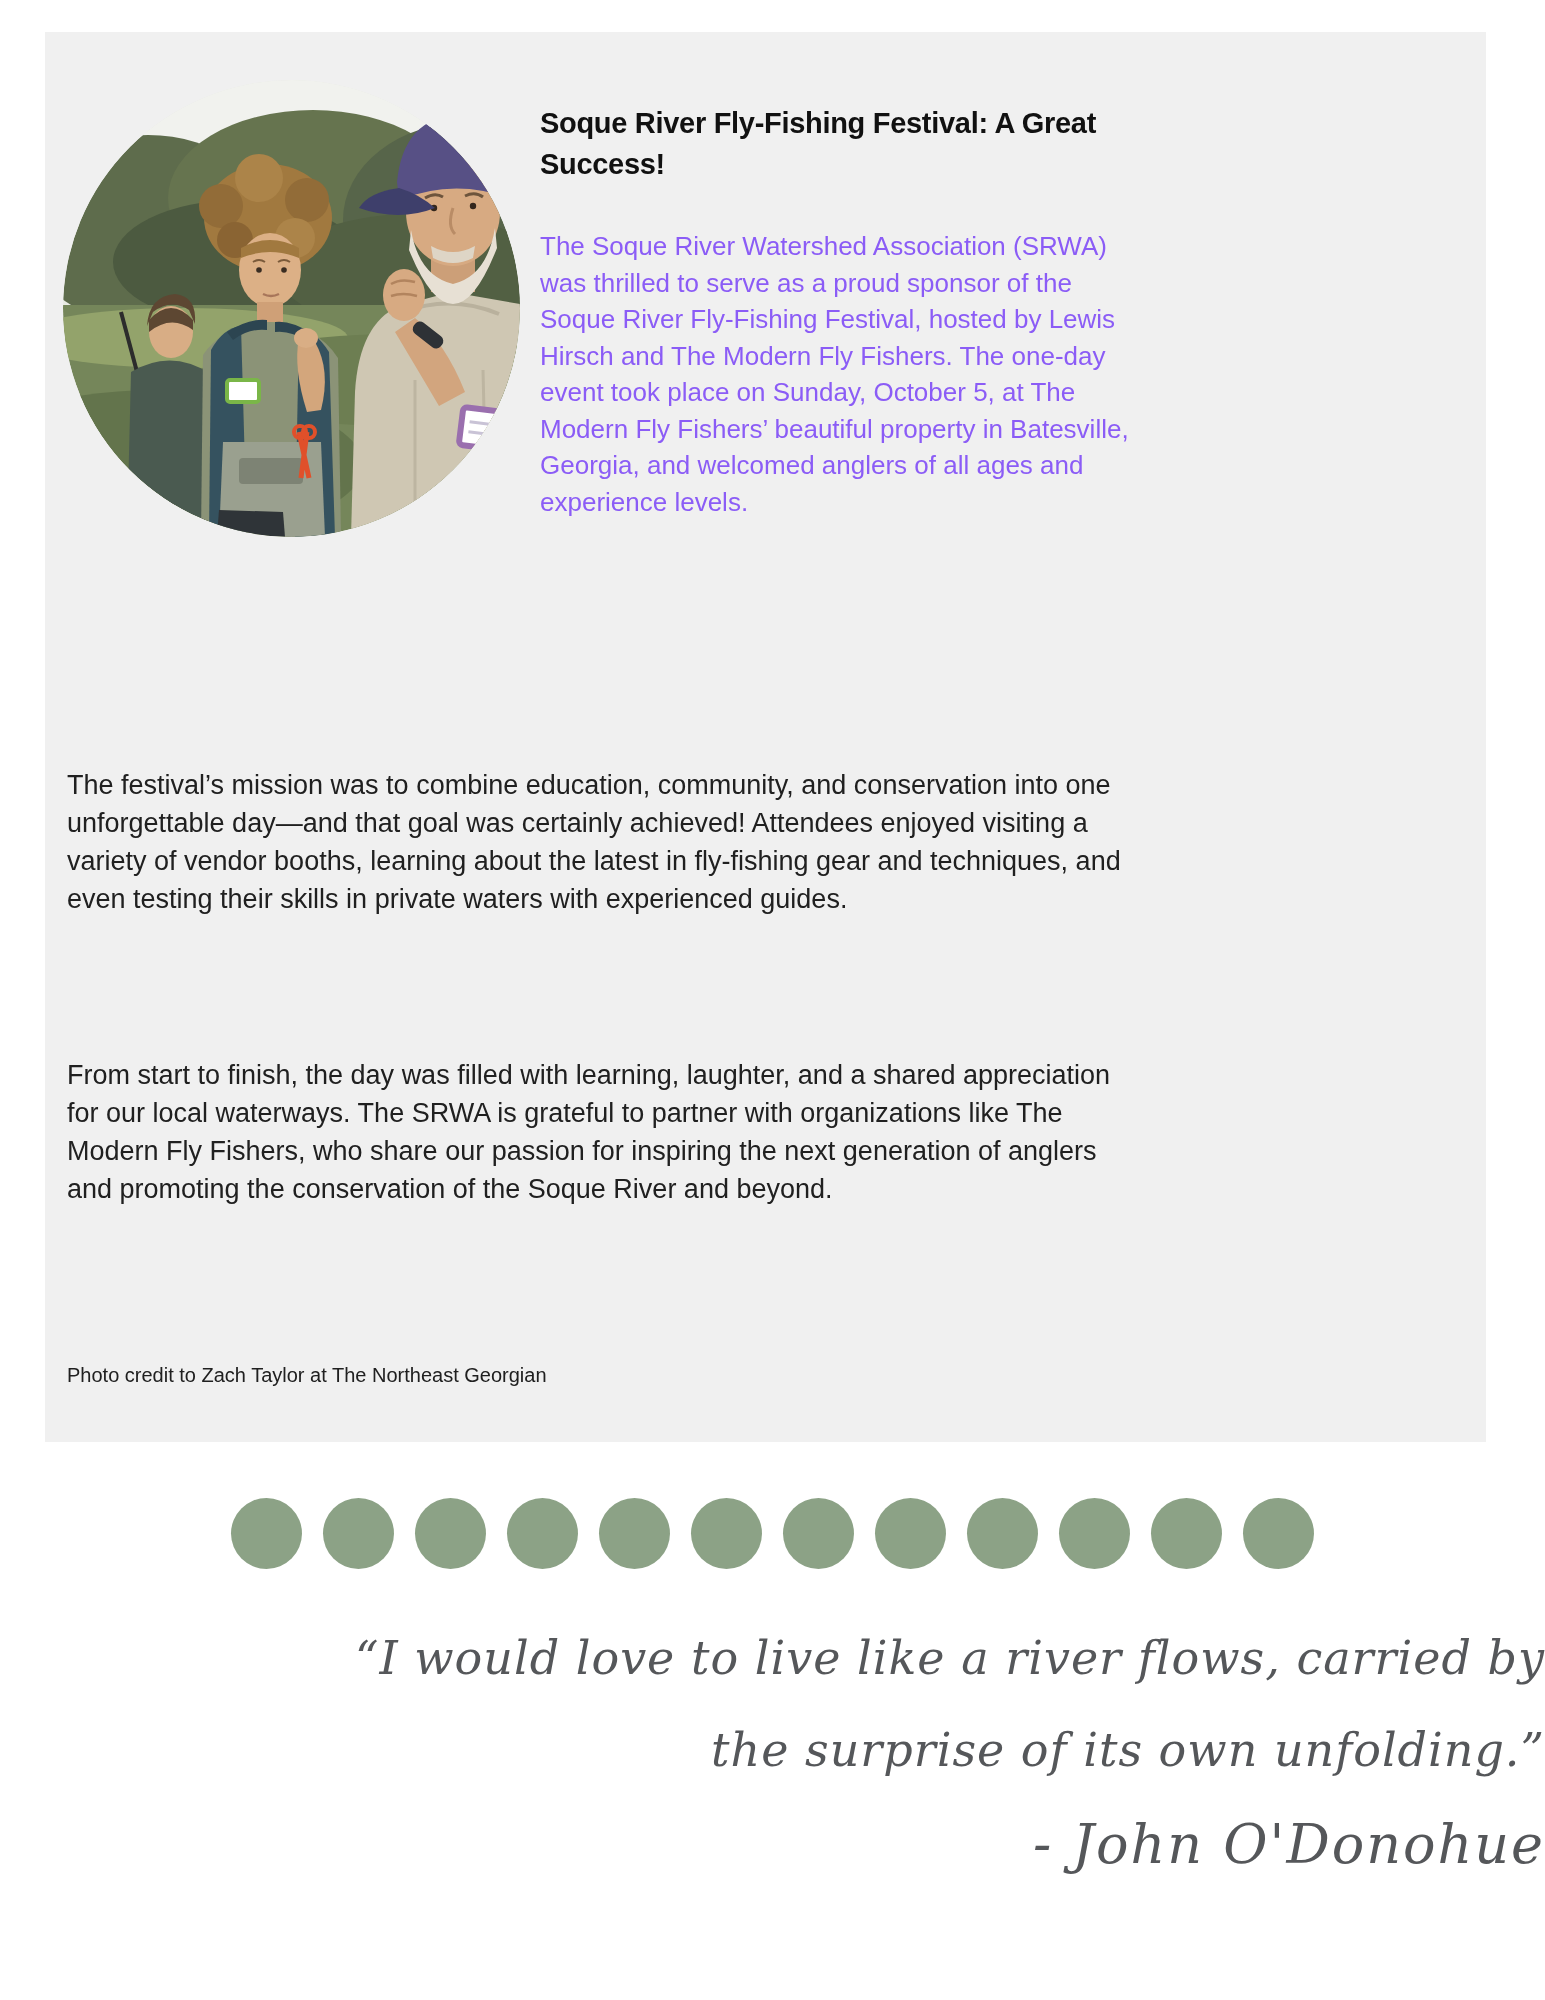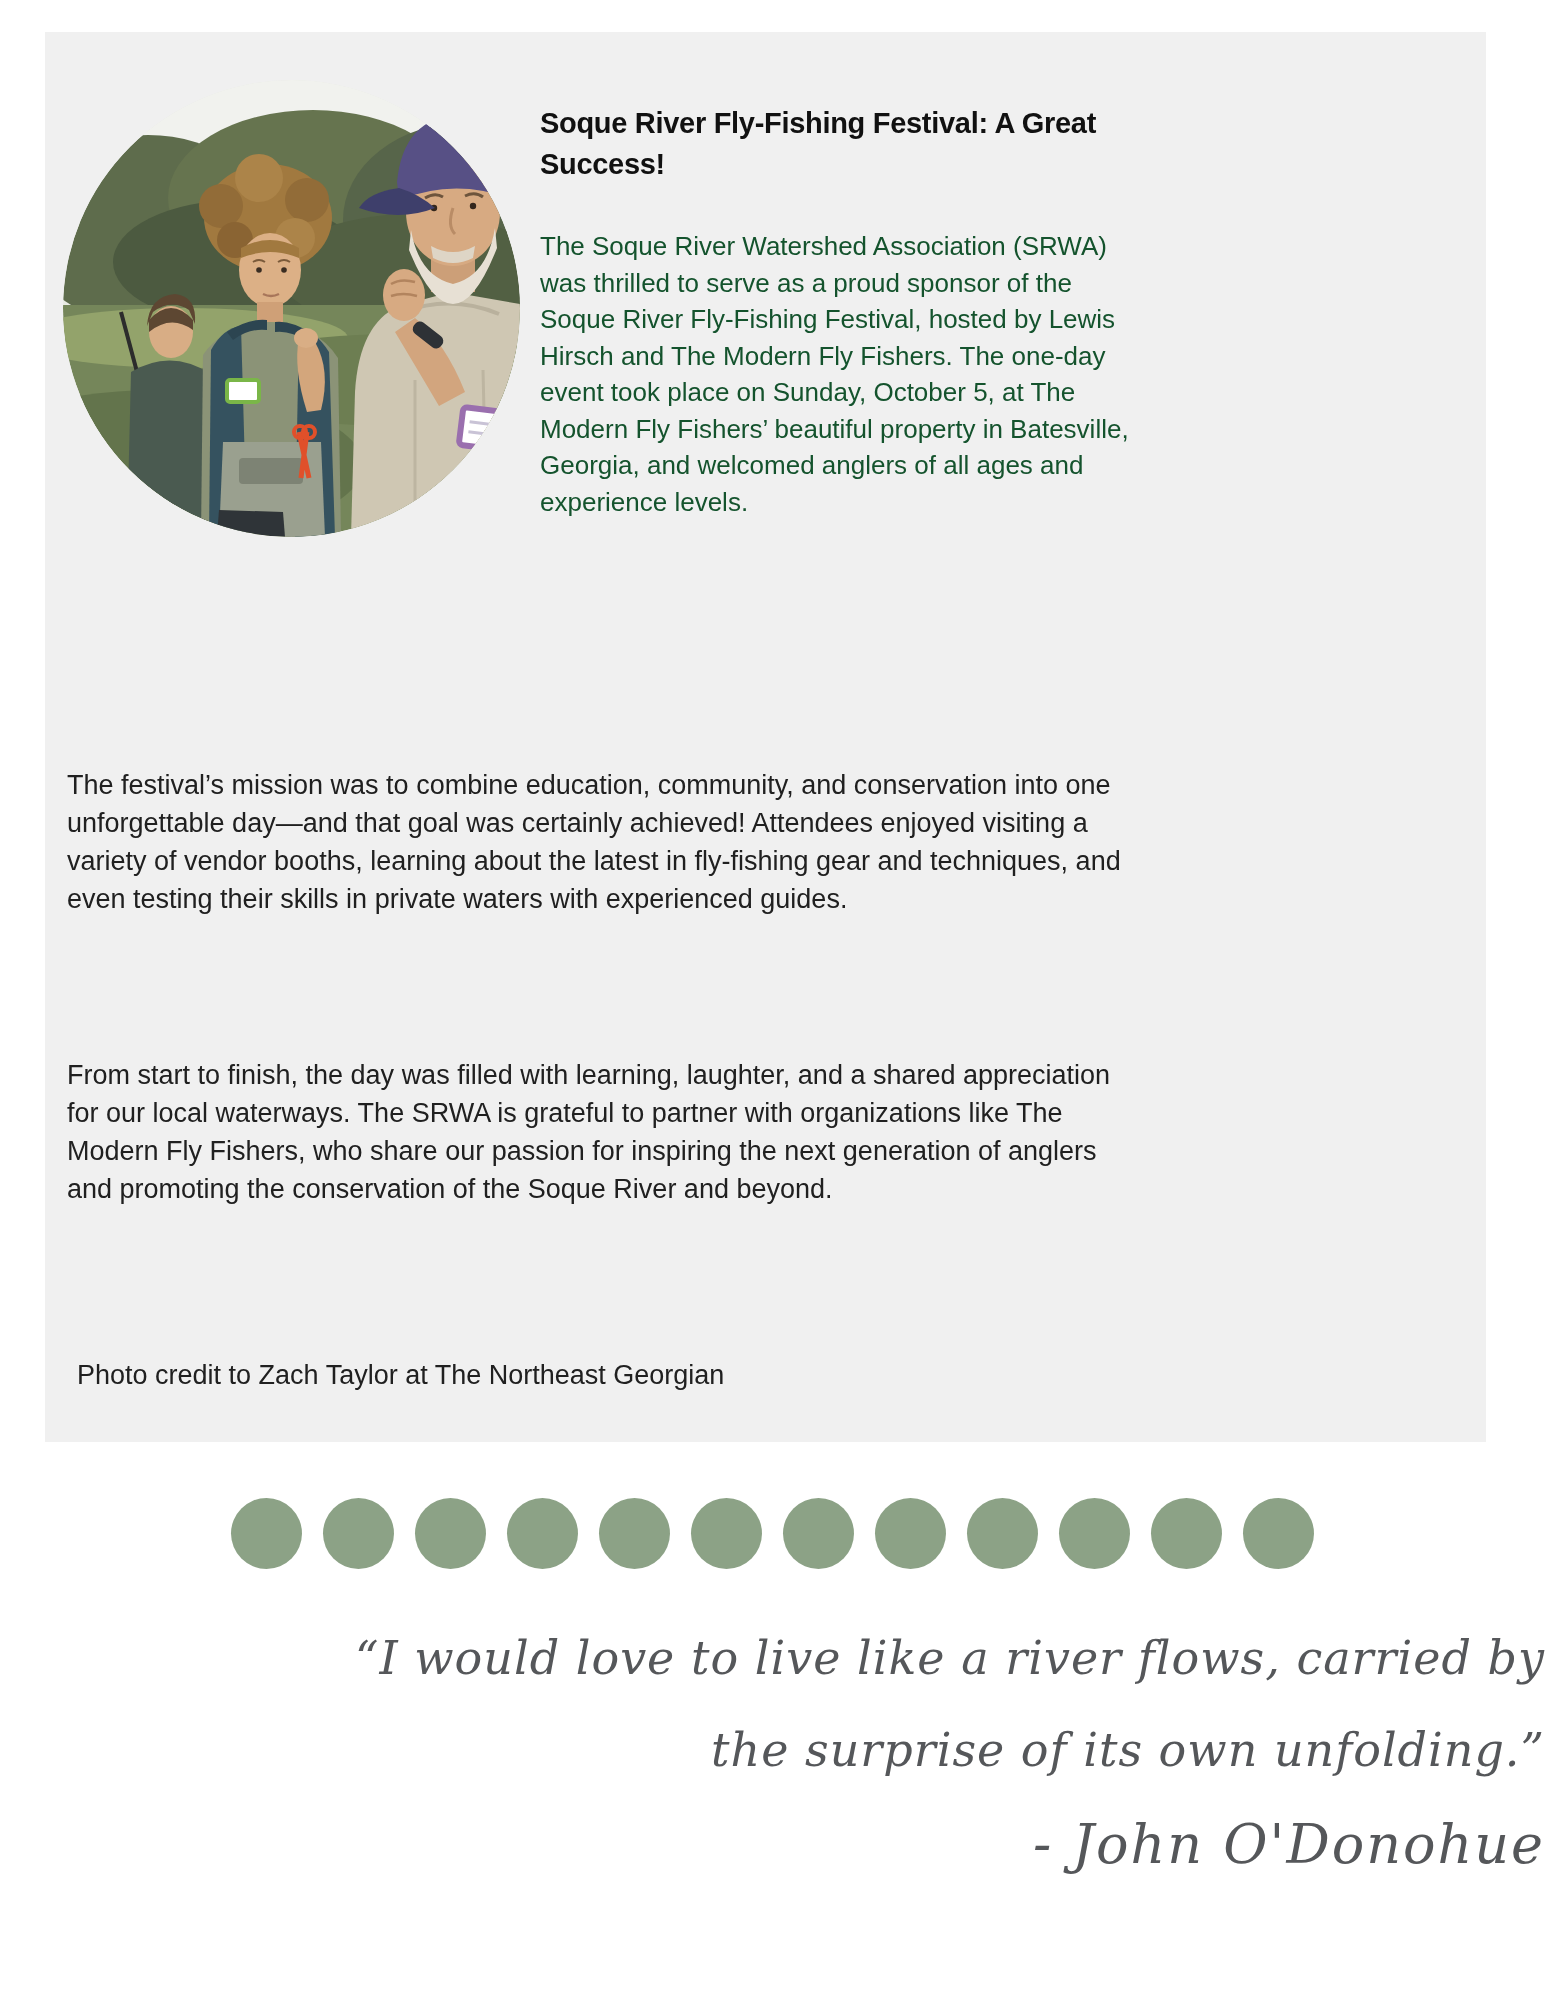--- a/index.html
+++ b/index.html
@@ -47,38 +47,38 @@
     color: #111111;
     letter-spacing: -0.3px;
   }
   .intro {
     position: absolute;
     left: 495px;
     top: 170px;
     width: 600px;
     font-size: 26px;
     line-height: 36.5px;
-    color: #14532d;
+    color: #8b5cf6;
   }
   .body-para {
     position: absolute;
     left: 22px;
     width: 1065px;
     font-size: 27px;
     line-height: 38px;
     color: #202020;
   }
   .body-para.p2 { top: 700px; margin-top: 34px; }
   .body-para.p3 { top: 982px; margin-top: 42px; }
   .photo-credit {
     position: absolute;
-    left: 32px;
+    left: 22px;
     top: 1284px;
     width: 1065px;
-    font-size: 27px;
+    font-size: 20px;
     line-height: 38px;
     color: #202020;
     margin-top: 40px;
   }
   
   .dot-row {
     position: absolute;
     left: 0;
     top: 1498px;
     width: 1545px;

